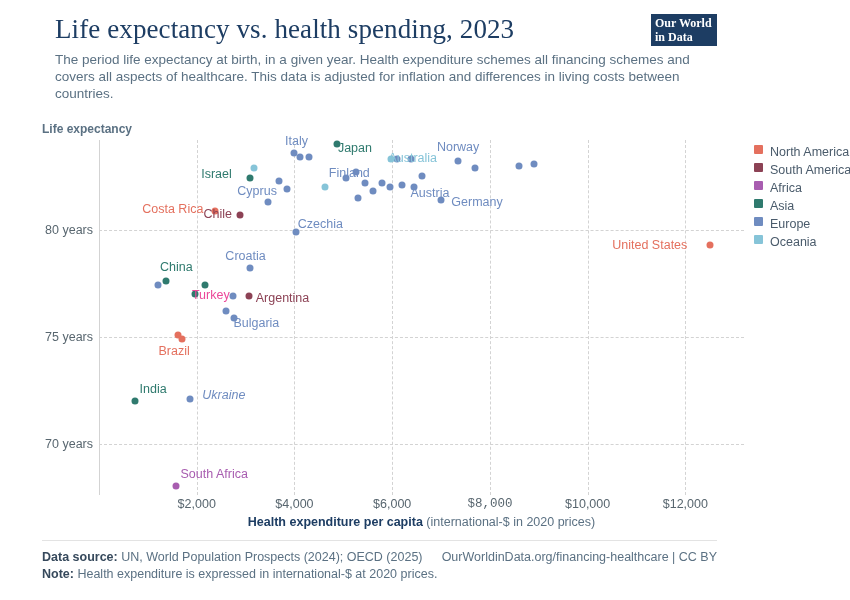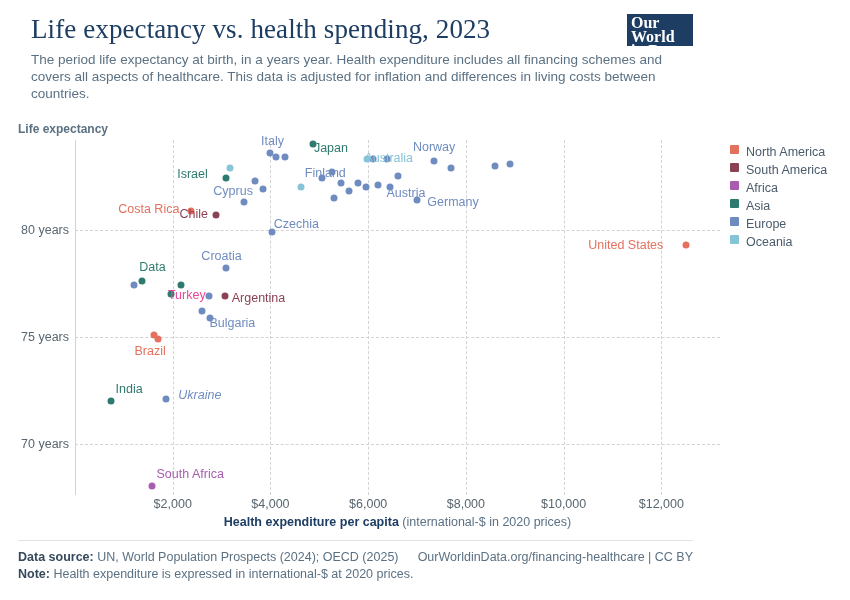--- a/index.html
+++ b/index.html
@@ -14,20 +14,21 @@
     color: #1d3d63;
     overflow: hidden;
     position: relative;
   }
   .page {
     position: relative;
     width: 711px;
     height: 600px;
     box-sizing: border-box;
     padding: 14px 18px 0 31px;
+    margin-left: 24px;
   }
   #chart-title {
     font-family: "Liberation Serif", serif;
     font-size: 27px;
     font-weight: 400;
     color: #1d3d63;
     margin: 0 0 6px 0;
     letter-spacing: 0.1px;
   }
   #chart-subtitle {
@@ -41,21 +42,21 @@
   .owid-logo {
     position: absolute;
     top: 14px;
     right: 18px;
     width: 66px;
     height: 32px;
     background: #1d3d63;
     color: #ffffff;
     font-family: "Liberation Serif", serif;
     font-weight: 700;
-    font-size: 16px;
+    font-size: 12px;
     line-height: 14px;
     padding: 2px 4px;
     box-sizing: border-box;
     text-align: left;
   }
   .owid-logo .l2 { display:block; }
   #ylabel-text {
     position: absolute;
     left: 18px;
     top: 122px;
@@ -173,39 +174,39 @@
     text-align: right;
     color: #5b7183;
   }
 </style>
 </head>
 <body>
 
 <div class="page">
 
   <h1 id="chart-title">Life expectancy vs. health spending, 2023</h1>
-  <p id="chart-subtitle">The period life expectancy at birth, in a years year. Health expenditure includes all financing schemes and covers all aspects of healthcare. This data is adjusted for inflation and differences in living costs between countries.</p>
+  <p id="chart-subtitle">The period life expectancy at birth, in a given year. Health expenditure schemes all financing schemes and covers all aspects of healthcare. This data is adjusted for inflation and differences in living costs between countries.</p>
 
   <div class="owid-logo">
     <span>Our World</span>
     <span class="l2">in Data</span>
   </div>
 
   <div id="ylabel-text">Life expectancy</div>
 
   <div class="plot" id="plot">
     <div class="axis-left-line"></div>
   <div class="gridline-v" style="left: 97.7273px;"></div>
       <div class="xtick" style="left: 97.7273px;">$2,000</div>
       <div class="gridline-v" style="left: 195.455px;"></div>
       <div class="xtick" style="left: 195.455px;">$4,000</div>
       <div class="gridline-v" style="left: 293.182px;"></div>
       <div class="xtick" style="left: 293.182px;">$6,000</div>
       <div class="gridline-v" style="left: 390.909px;"></div>
-      <div class="xtick" style="left: 390.909px;">$8,000</div>
+      <div class="xtick" style="left: 390.909px; font-family: Liberation Mono, monospace;">$8,000</div>
       <div class="gridline-v" style="left: 488.636px;"></div>
       <div class="xtick" style="left: 488.636px;">$10,000</div>
       <div class="gridline-v" style="left: 586.364px;"></div>
       <div class="xtick" style="left: 586.364px;">$12,000</div>
       <div class="gridline-h" style="top: 303.675px;"></div>
       <div class="ytick" style="top: 303.675px;">70 years</div>
       <div class="gridline-h" style="top: 196.747px;"></div>
       <div class="ytick" style="top: 196.747px;">75 years</div>
       <div class="gridline-h" style="top: 89.8193px;"></div>
       <div class="ytick" style="top: 89.8193px;">80 years</div>
@@ -263,21 +264,21 @@
       <div class="dotlabel" style="left: 146.5px; top: 116.313px; color: rgb(111, 140, 192);">Croatia</div>
       <div class="dot" style="left: 135.352px; top: 177.5px; background: rgb(111, 140, 192);"></div>
       <div class="dotlabel" style="left: 157.352px; top: 182.5px; color: rgb(111, 140, 192);">Bulgaria</div>
       <div class="dot" style="left: 90.8864px; top: 258.765px; background: rgb(111, 140, 192);"></div>
       <div class="dotlabel" style="left: 124.886px; top: 254.765px; color: rgb(111, 140, 192); font-style: italic;">Ukraine</div>
       <div class="dot" style="left: 151.477px; top: 38.494px; background: rgb(47, 122, 110);"></div>
       <div class="dotlabel" style="left: 117.477px; top: 34.494px; color: rgb(47, 122, 110);">Israel</div>
       <div class="dot" style="left: 237.966px; top: 4.27711px; background: rgb(47, 122, 110);"></div>
       <div class="dotlabel" style="left: 255.966px; top: 8.27711px; color: rgb(47, 122, 110);">Japan</div>
       <div class="dot" style="left: 67.4318px; top: 141.145px; background: rgb(47, 122, 110);"></div>
-      <div class="dotlabel" style="left: 77.4318px; top: 127.145px; color: rgb(47, 122, 110);">Data</div>
+      <div class="dotlabel" style="left: 77.4318px; top: 127.145px; color: rgb(47, 122, 110);">China</div>
       <div class="dot" style="left: 95.7727px; top: 153.976px; background: rgb(47, 122, 110);"></div>
       <div class="dotlabel" style="left: 111.773px; top: 155px; color: #ec4899; text-align: center;">Turkey</div>
       <div class="dot" style="left: 36.1591px; top: 260.904px; background: rgb(47, 122, 110);"></div>
       <div class="dotlabel" style="left: 54.1591px; top: 248.904px; color: rgb(47, 122, 110);">India</div>
       <div class="dot" style="left: 291.716px; top: 19.247px; background: rgb(134, 196, 216);"></div>
       <div class="dotlabel" style="left: 313.716px; top: 18.247px; color: rgb(134, 196, 216);">Australia</div>
     </div>
 
   <div id="xaxis-title">
     <b>Health expenditure per capita</b><span> (international-$ in 2020 prices)</span>

